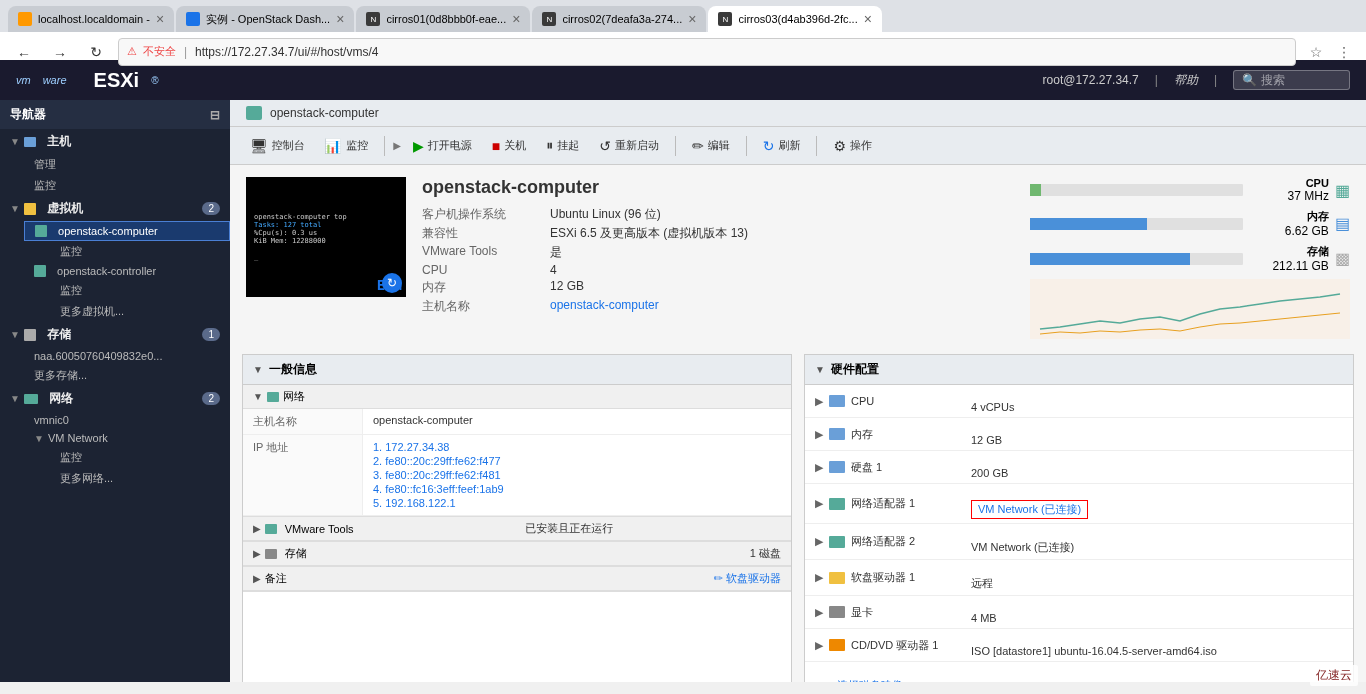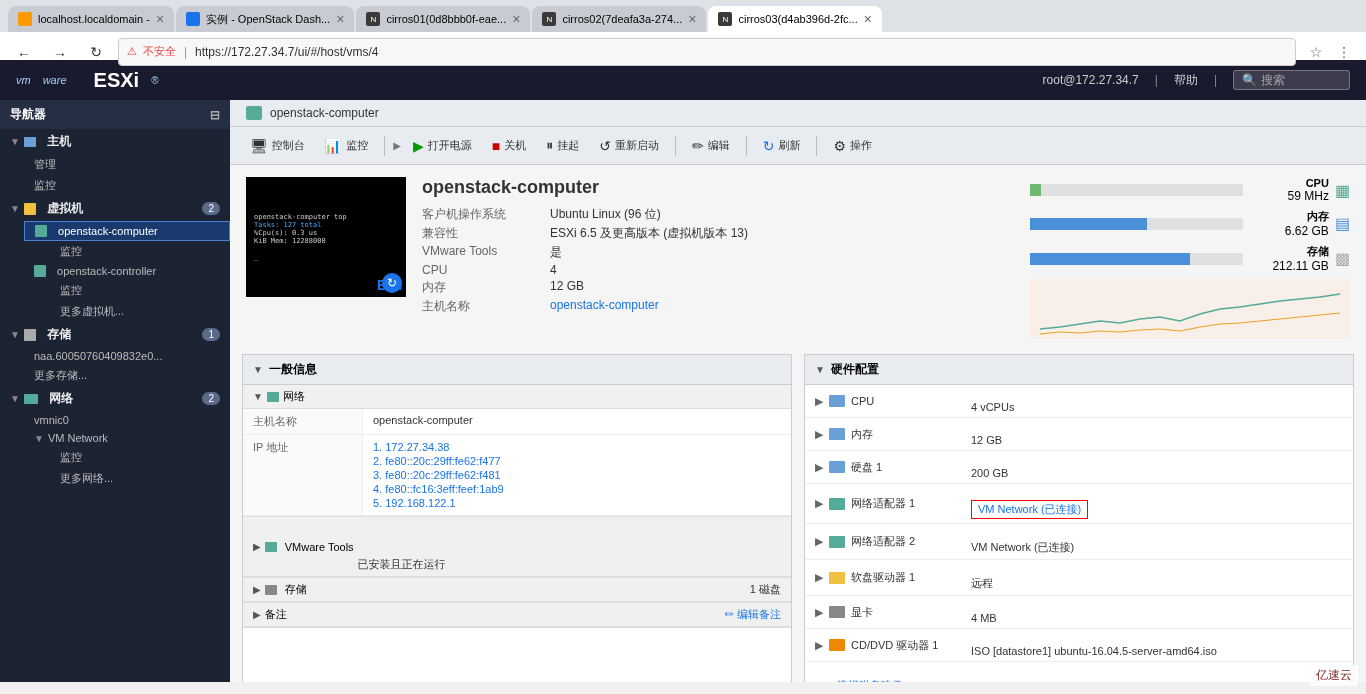--- a/index.html
+++ b/index.html
@@ -163,21 +163,21 @@
   </div>
 </div>
 
 <div class="vmware-header">
   <div class="vmware-logo">
     <span style="color:#9ecfff;font-size:11px;font-style:italic;">vm</span><span style="color:#9ecfff;font-size:11px;font-style:italic;">ware</span>&nbsp;<span style="color:#fff;font-size:20px;font-weight:bold;">ESXi</span><span style="color:#9ecfff;font-size:10px;vertical-align:super;">®</span>
   </div>
   <div class="header-right">
     <span>root@172.27.34.7</span>
     <span style="color:#888;">|</span>
-    <span style="cursor:pointer;">帮助</span>
+    <span style="cursor:pointer;font-style:italic;">帮助</span>
     <span style="color:#888;">|</span>
     <div class="header-search">
       <span style="color:#fff;font-size:12px;">🔍</span>
       <input type="text" placeholder="搜索" style="">
     </div>
   </div>
 </div>
 
 <div class="main-layout">
 
@@ -353,21 +353,21 @@
       </div>
 
       <div style="display:flex;flex-direction:column;gap:6px;width:320px;">
 
         <div style="display:flex;align-items:center;gap:6px;">
           <div style="flex:1;height:12px;background:#e0e0e0;border-radius:1px;">
             <div style="width:5%;height:100%;background:#70b870;"></div>
           </div>
           <div style="display:flex;flex-direction:column;align-items:flex-end;min-width:80px;">
             <span style="font-size:11px;font-weight:bold;">CPU</span>
-            <span style="font-size:12px;">59 MHz</span>
+            <span style="font-size:12px;">37 MHz</span>
           </div>
           <span style="font-size:16px;color:#5a9;">▦</span>
         </div>
 
         <div style="display:flex;align-items:center;gap:6px;">
           <div style="flex:1;height:12px;background:#e0e0e0;border-radius:1px;">
             <div style="width:55%;height:100%;background:#4a90d9;"></div>
           </div>
           <div style="display:flex;flex-direction:column;align-items:flex-end;min-width:80px;">
             <span style="font-size:11px;font-weight:bold;">内存</span>
@@ -426,42 +426,42 @@
               <div><a style="color:#1a73e8;cursor:pointer;">5. 192.168.122.1</a></div>
             </div>
           </div>
         </div>
 
         <div class="info-section">
           <div class="info-section-header">
             <span class="collapse-triangle">▶</span>
             <span style="display:inline-block;width:12px;height:10px;background:#5a9;border-radius:1px;margin-right:4px;"></span>
             <span>VMware Tools</span>
-            <span style="flex:1;text-align:left;color:#333;margin-top:36px;">已安装且正在运行</span>
+            <span style="flex:1;text-align:center;color:#333;">已安装且正在运行</span>
           </div>
         </div>
 
         <div class="info-section">
           <div class="info-section-header">
             <span class="collapse-triangle">▶</span>
             <span style="display:inline-block;width:12px;height:10px;background:#888;border-radius:1px;margin-right:4px;"></span>
             <span>存储</span>
             <span style="flex:1;text-align:right;color:#333;">1 磁盘</span>
           </div>
         </div>
 
         <div class="info-section">
           <div class="info-section-header" style="justify-content:space-between;">
             <div style="display:flex;align-items:center;gap:4px;">
               <span class="collapse-triangle">▶</span>
               <span>备注</span>
             </div>
             <a style="color:#1a73e8;cursor:pointer;font-size:11px;">
               <span>✏</span>
-              <span>编辑备注</span>
+              <span>软盘驱动器</span>
             </a>
           </div>
         </div>
       </div>
 
       <div class="right-panel">
         <div class="panel-header">
           <span class="collapse-triangle">▼</span>
           <span>硬件配置</span>
         </div>

